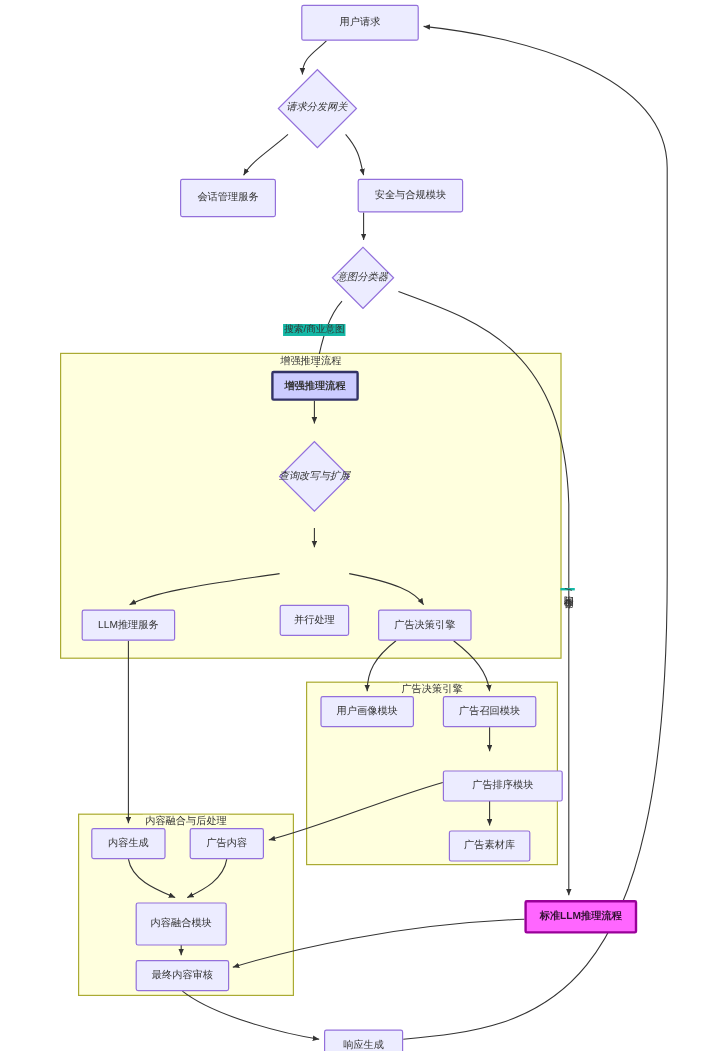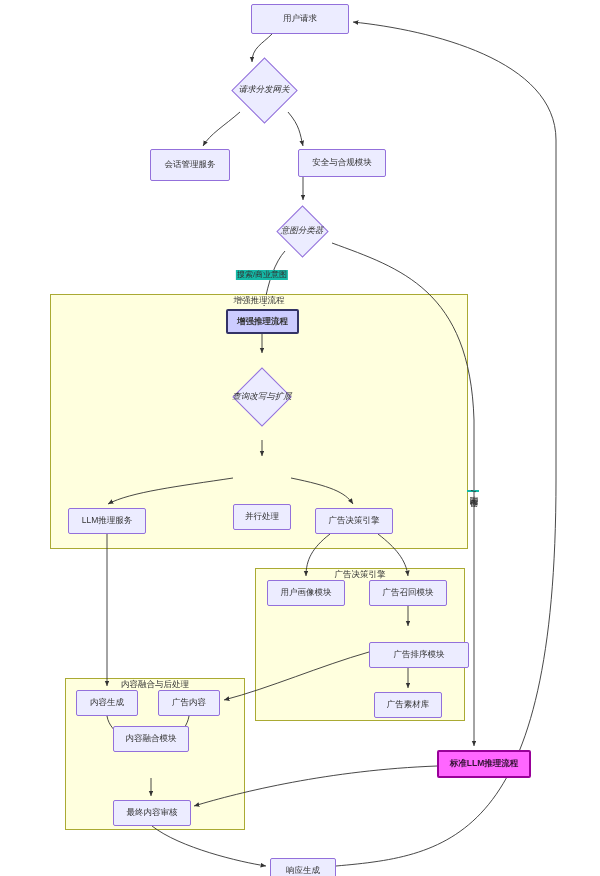--- a/index.html
+++ b/index.html
@@ -195,21 +195,21 @@
       </div>
       <div class="node" style="left: 233px; top: 459px; width: 58px; height: 26px; margin-top: 45px;">并行处理</div>
       <div class="node" style="left: 68px; top: 508px; width: 78px; height: 26px;">LLM推理服务</div>
       <div class="node" style="left: 315px; top: 508px; width: 78px; height: 26px;">广告决策引擎</div>
       <div class="node" style="left: 267px; top: 580px; width: 78px; height: 26px; font-family: Liberation Serif, serif;">用户画像模块</div>
       <div class="node" style="left: 369px; top: 580px; width: 78px; height: 26px;">广告召回模块</div>
       <div class="node" style="left: 369px; top: 642px; width: 100px; height: 26px;">广告排序模块</div>
       <div class="node" style="left: 374px; top: 692px; width: 68px; height: 26px;">广告素材库</div>
       <div class="node" style="left: 76px; top: 690px; width: 62px; height: 26px;">内容生成</div>
       <div class="node" style="left: 158px; top: 690px; width: 62px; height: 26px;">广告内容</div>
-      <div class="node" style="left: 113px; top: 726px; width: 76px; height: 26px;">内容融合模块</div>
+      <div class="node" style="left: 113px; top: 752px; width: 76px; height: 36px;">内容融合模块</div>
       <div class="node" style="left: 113px; top: 800px; width: 78px; height: 26px;">最终内容审核</div>
       <div class="node pinknode" style="left: 437px; top: 750px; width: 94px; height: 28px;">标准LLM推理流程</div>
       <div class="node" style="left: 270px; top: 858px; width: 66px; height: 26px;">响应生成</div>
     </div>
 
   <div id="edge-label-layer">
       <div class="edge-label" style="left: 262px; top: 270px;">搜索/商业意图</div>
       <div class="edge-label vertical" style="left: 473px; top: 490px;">闲聊/创作等</div>
     </div>
 

